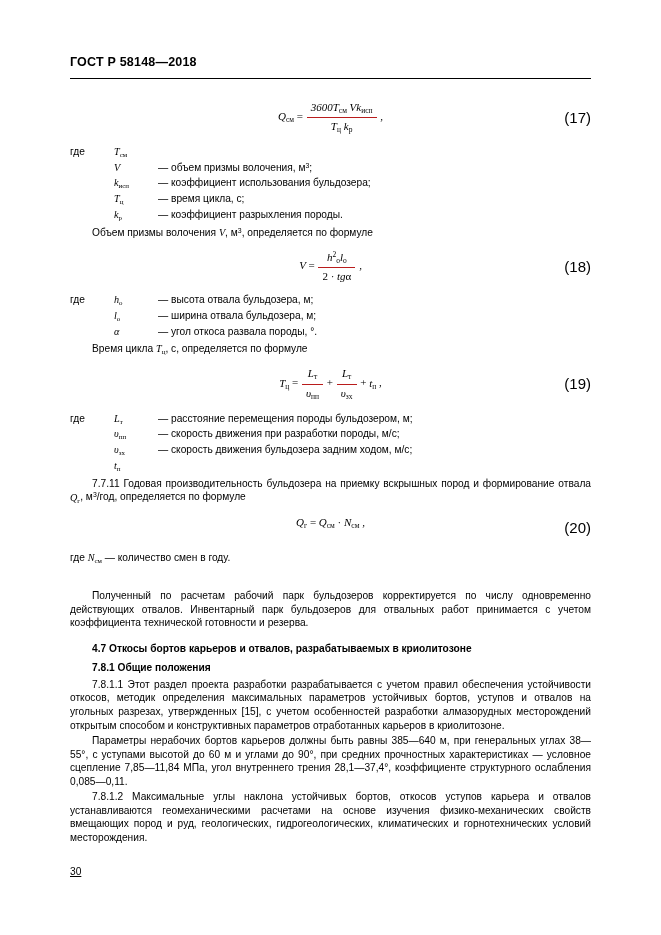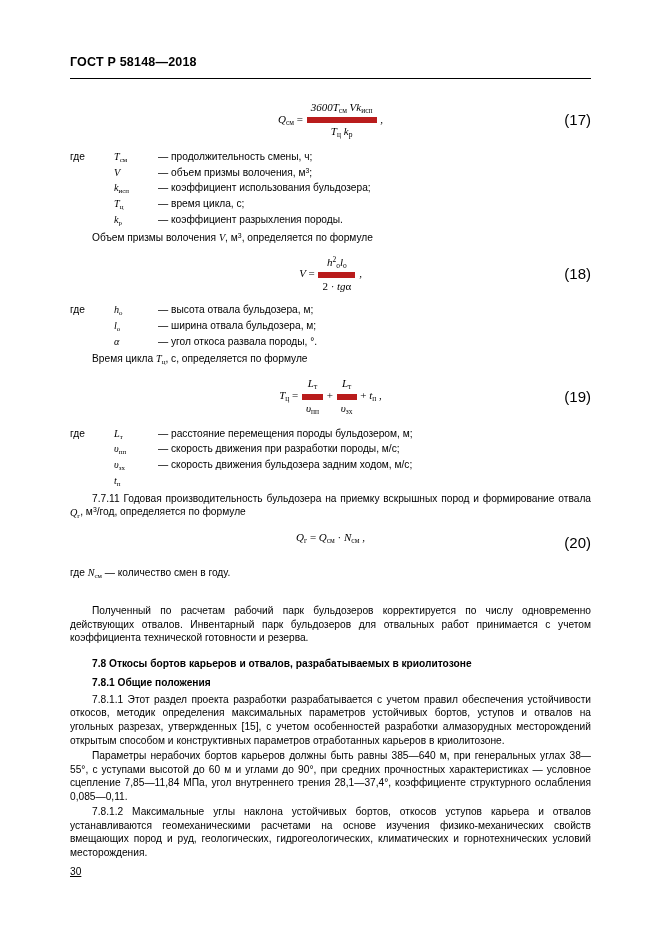--- a/index.html
+++ b/index.html
@@ -76,21 +76,21 @@
   }
   .frac {
     display: inline-block;
     vertical-align: middle;
     text-align: center;
     margin: 0 1px;
   }
   .frac .num {
     display: block;
     padding: 0 4px 1px 4px;
-    border-bottom: 6px solid #b91c1c;
+    border-bottom: 1px solid #b91c1c;
     white-space: nowrap;
   }
   .frac .den {
     display: block;
     padding: 1px 4px 0 4px;
     white-space: nowrap;
   }
   sub {
     font-size: 0.68em;
     vertical-align: -0.28em;
@@ -166,21 +166,20 @@
         </span>
         <span class="up">,</span>
       </div>
       <div class="formula-num">(17)</div>
     </div>
 
     <div class="where-block">
       <div class="where-line">
         <div class="where-word">где</div>
         <div class="where-sym">T<sub class="up">см</sub></div>
-        <div class="where-def">— продолжительность смены, ч;</div>
       </div>
       <div class="where-line">
         <div class="where-word"></div>
         <div class="where-sym">V</div>
         <div class="where-def">— объем призмы волочения, м<sup>3</sup>;</div>
       </div>
       <div class="where-line">
         <div class="where-word"></div>
         <div class="where-sym">k<sub class="up">исп</sub></div>
         <div class="where-def">— коэффициент использования бульдозера;</div>
@@ -285,21 +284,21 @@
         <span class="it">N<sub class="up">см</sub></span>
         <span class="up">,</span>
       </div>
       <div class="formula-num">(20)</div>
     </div>
 
     <p class="para">где <span class="it">N<sub class="up">см</sub></span> — количество смен в году.</p>
 
     <p class="para indent" style="margin-top:24px;">Полученный по расчетам рабочий парк бульдозеров корректируется по числу одновременно действующих отвалов. Инвентарный парк бульдозеров для отвальных работ принимается с учетом коэффициента технической готовности и резерва.</p>
 
-    <div class="section-head">7.8 Откосы бортов карьеров и отвалов, разрабатываемых в криолитозоне</div>
+    <div class="section-head">4.7 Откосы бортов карьеров и отвалов, разрабатываемых в криолитозоне</div>
     <div class="sub-head">7.8.1 Общие положения</div>
 
     <p class="para indent">7.8.1.1 Этот раздел проекта разработки разрабатывается с учетом правил обеспечения устойчивости откосов, методик определения максимальных параметров устойчивых бортов, уступов и отвалов на угольных разрезах, утвержденных [15], с учетом особенностей разработки алмазорудных месторождений открытым способом и конструктивных параметров отработанных карьеров в криолитозоне.</p>
     <p class="para indent">Параметры нерабочих бортов карьеров должны быть равны 385—640 м, при генеральных углах 38—55°, с уступами высотой до 60 м и углами до 90°, при средних прочностных характеристиках — условное сцепление 7,85—11,84 МПа, угол внутреннего трения 28,1—37,4°, коэффициенте структурного ослабления 0,085—0,11.</p>
     <p class="para indent">7.8.1.2 Максимальные углы наклона устойчивых бортов, откосов уступов карьера и отвалов устанавливаются геомеханическими расчетами на основе изучения физико-механических свойств вмещающих пород и руд, геологических, гидрогеологических, климатических и горнотехнических условий месторождения.</p>
 
   </div>
 
   <div class="page-num">30</div>
 

